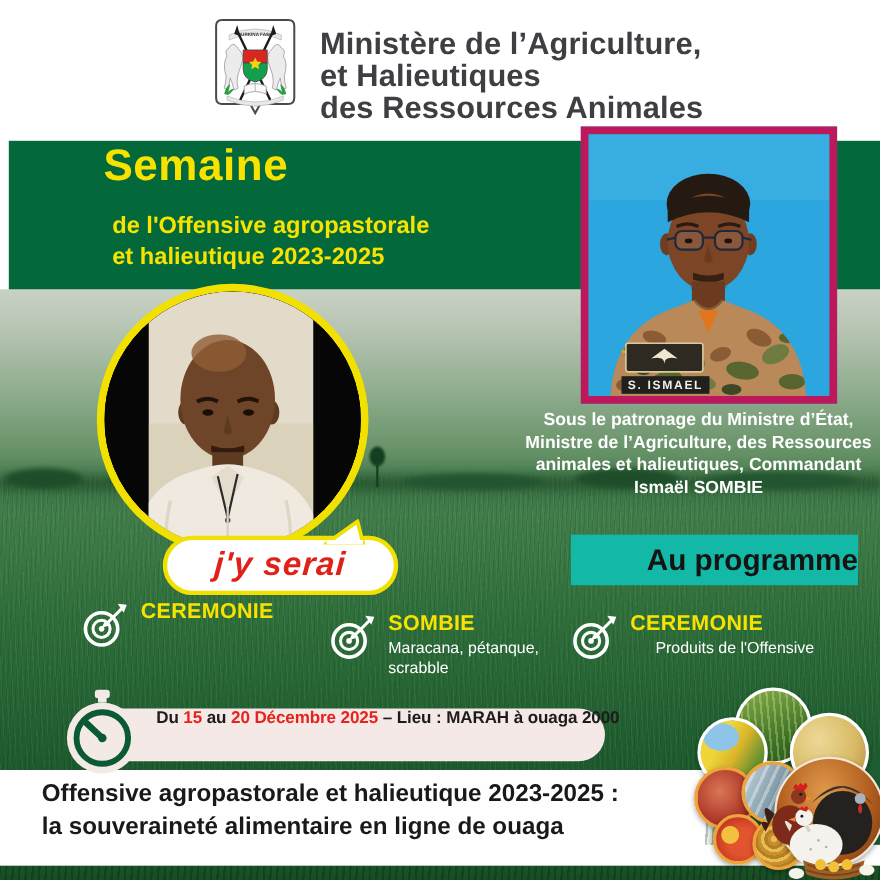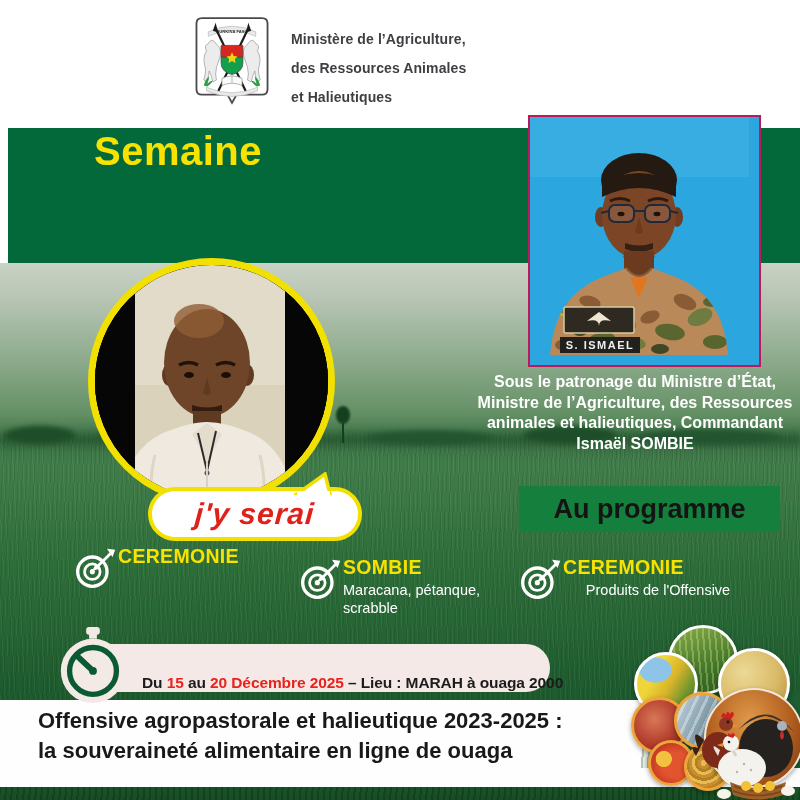--- a/index.html
+++ b/index.html
@@ -26,63 +26,63 @@
   .tree{position:absolute;left:330px;top:138px;width:26px;height:42px;}
   .tree .canopy{position:absolute;left:2px;top:0;width:22px;height:28px;filter:blur(1px);
     background:radial-gradient(50% 50% at 50% 50%,#143f1e 58%,transparent 70%);}
   .tree .trunk{position:absolute;left:12px;top:22px;width:2px;height:20px;background:#143f1e;}
   .grass-strip{position:absolute;left:0;top:772px;width:800px;height:28px;z-index:2;
     background:repeating-linear-gradient(94deg,rgba(8,40,14,.35) 0 2px,transparent 2px 6px),
                linear-gradient(180deg,#1f5c2d,#174c24);}
 
   
   .coat{position:absolute;left:191px;top:7px;width:82px;height:106px;z-index:2;}
-  .ministry{position:absolute;left:291px;top:25px;z-index:2;font-size:14px;line-height:29px;
+  .ministry{position:absolute;left:291px;top:25px;z-index:2;font-size:28px;line-height:29px;
             font-weight:600;color:#3f3e42;letter-spacing:.1px;}
 
   
   .banner{position:absolute;left:8px;top:128px;width:792px;height:135px;background:#03693a;z-index:2;}
   .banner-title{position:absolute;left:86px;top:1px;font-size:40px;font-weight:800;
                 color:#f8e300;letter-spacing:.5px;}
   .banner-sub{position:absolute;left:94px;top:63px;font-size:21.5px;line-height:28px;
               font-weight:700;color:#f8e300;}
 
   
   .portrait-frame{position:absolute;left:528px;top:115px;width:233px;height:252px;
-    border:2px solid #be185d;box-sizing:border-box;background:#2ba6de;z-index:4;overflow:hidden;}
+    border:7px solid #be185d;box-sizing:border-box;background:#2ba6de;z-index:4;overflow:hidden;}
   .circle-photo{position:absolute;left:88px;top:258px;width:247px;height:247px;border-radius:50%;
     border:7px solid #f2e000;box-sizing:border-box;overflow:hidden;background:#000;z-index:3;}
 
   .patronage{position:absolute;left:468px;top:372px;width:334px;z-index:3;text-align:center;
     color:#fff;font-size:16px;line-height:20.5px;font-weight:600;}
   .patronage b{font-weight:800;}
 
   
   .bubble{position:absolute;left:148px;top:487px;width:214px;height:54px;background:#fff;
     border:4px solid #f2e000;border-radius:28px;box-sizing:border-box;z-index:5;
     display:flex;align-items:center;justify-content:center;}
   .bubble-label{font-size:30px;font-weight:700;font-style:italic;color:#e0211a;
     letter-spacing:1px;transform:skewX(-4deg);}
   .bubble-tail{position:absolute;right:24px;top:-19px;width:40px;height:23px;}
 
   
-  .prog-heading{position:absolute;left:519px;top:486px;width:261px;height:46px;background:#15803d;
-    z-index:3;display:flex;align-items:center;justify-content:center;
+  .prog-heading{position:absolute;left:519px;top:486px;width:261px;height:46px;background:#14b8a6;
+    z-index:3;display:flex;align-items:center;justify-content:flex-end;
     font-size:27px;font-weight:800;color:#141414;}
-  .prog-item{position:absolute;z-index:3;display:flex;gap:0;align-items:flex-start;}
+  .prog-item{position:absolute;z-index:3;display:flex;gap:10px;align-items:flex-start;}
   .prog-icon{width:44px;height:44px;flex:none;margin-top:1px;}
   .prog-title{font-size:19.5px;font-weight:700;color:#f8e300;margin:0 0 3px;letter-spacing:.3px;}
   .prog-desc{font-size:14.5px;line-height:17.5px;color:#fff;}
   .pi-1{left:74px;top:545px;} .pi-1 .prog-desc{width:178px;}
   .pi-2{left:299px;top:556px;} .pi-2 .prog-desc{width:142px;}
   .pi-3{left:519px;top:556px;} .pi-3 .prog-desc{width:190px;text-align:center;}
 
   
   .schedule-pill{position:absolute;left:80px;top:644px;width:470px;height:48px;background:#f4e9e6;
-    border-radius:26px;z-index:3;display:flex;align-items:flex-end;padding-left:62px;
+    border-radius:26px;z-index:3;display:flex;align-items:flex-start;padding-left:62px;
     box-sizing:border-box;font-size:15.5px;font-weight:800;color:#1c1c1c;white-space:nowrap;
     letter-spacing:-.1px;}
   .schedule-pill .red{color:#e8231d;}
   .stopwatch{position:absolute;left:52px;top:626px;width:82px;height:82px;z-index:4;}
 
   
   .footer-band{position:absolute;left:0;top:700px;width:800px;height:87px;background:#fefefe;z-index:2;}
   .footer-text{position:absolute;left:38px;top:6px;font-size:22px;line-height:30px;
     font-weight:800;color:#191919;}
 
@@ -145,26 +145,30 @@
     <polygon fill="#f5d312" points="45,45.5 46.9,49.6 51.2,50.1 48.1,53 48.9,57.2 45,55.1 41.1,57.2 41.9,53 38.8,50.1 43.1,49.6"></polygon>
     <path d="M34,74 Q45,69 56,74 L56,82 Q45,77 34,82 Z" fill="#fafafa" stroke="#999" stroke-width=".8"></path>
     <line x1="45" y1="71" x2="45" y2="79" stroke="#999" stroke-width=".7"></line>
     <path d="M14,82 q2,-8 6,-10 q-1,6 -2,8 q4,-4 6,-3 q-3,4 -6,6 z" fill="#2e9e44"></path>
     <path d="M76,82 q-2,-8 -6,-10 q1,6 2,8 q-4,-4 -6,-3 q3,4 6,6 z" fill="#2e9e44"></path>
     <path d="M17,84 Q45,96 73,84 L73,88 Q45,100 17,88 Z" fill="#e9e9e9" stroke="#aaa" stroke-width=".6"></path>
   </svg>
 
   <div class="ministry">
     <div>Ministère de l’Agriculture,</div>
+    <div>et Halieutiques</div>
     <div>des Ressources Animales</div>
-    <div>et Halieutiques</div>
   </div>
 
   <div class="banner">
     <div class="banner-title">Semaine</div>
+    <div class="banner-sub">
+      <div>de l'Offensive agropastorale</div>
+      <div>et halieutique 2023-2025</div>
+    </div>
   </div>
 
   <div class="portrait-frame">
     <svg width="219" height="238" viewBox="0 0 219 238">
       <rect width="219" height="238" fill="#2ba6de"></rect>
       <rect width="219" height="60" fill="#45b4e4" opacity=".5"></rect>
       <ellipse cx="109" cy="63" rx="38" ry="27" fill="#241a12"></ellipse>
       <ellipse cx="71" cy="100" rx="6" ry="10" fill="#6e3d22"></ellipse>
       <ellipse cx="147" cy="100" rx="6" ry="10" fill="#6e3d22"></ellipse>
       <ellipse cx="109" cy="98" rx="37" ry="44" fill="#7c4526"></ellipse>

